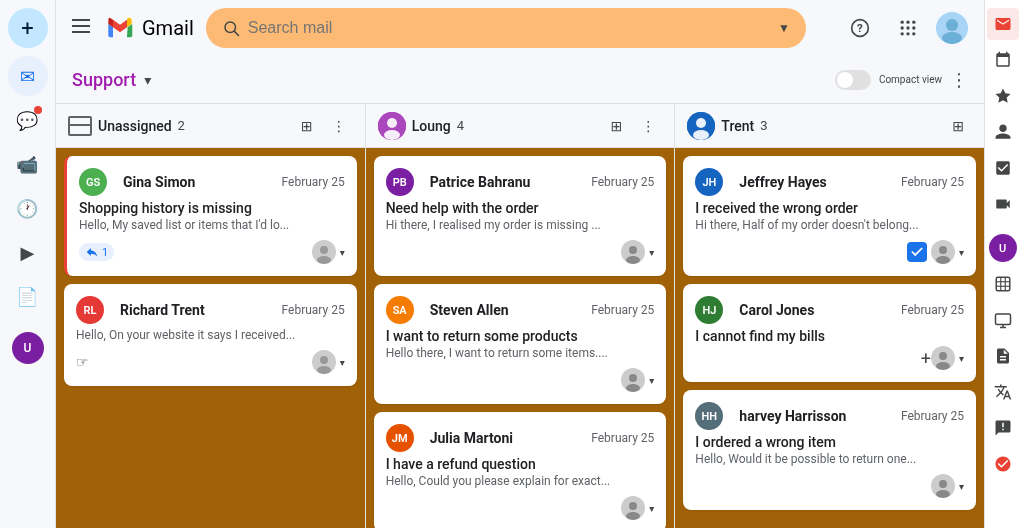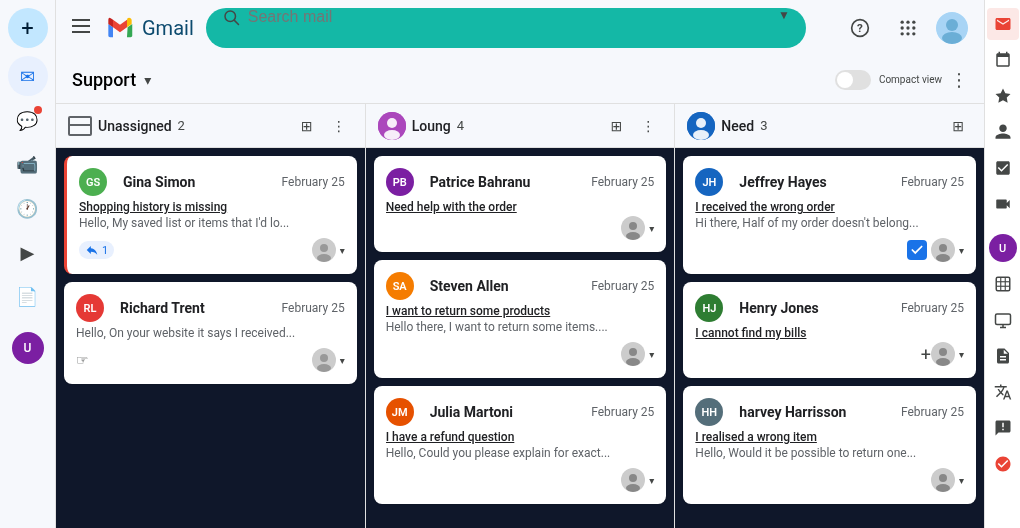--- a/index.html
+++ b/index.html
@@ -70,24 +70,24 @@
       gap: 12px;
       background: #f6f8fc;
       flex-shrink: 0;
     }
     .hamburger { cursor: pointer; font-size: 18px; color: #444746; }
     .gmail-logo { display: flex; align-items: center; gap: 4px; }
     .search-bar {
       flex: 1;
       max-width: 600px;
       height: 40px;
-      background: #14b8a6;
+      background: #fdba74;
       border-radius: 24px;
       display: flex;
-      align-items: flex-start;
+      align-items: center;
       padding: 0 16px;
       gap: 8px;
     }
     .search-bar input {
       border: none; background: transparent; outline: none;
       font-size: 16px; color: #202124; flex: 1;
     }
     .search-chevron { color: #444746; font-size: 12px; cursor: pointer; }
     .header-right { margin-left: auto; display: flex; align-items: center; gap: 8px; }
     .icon-btn {
@@ -106,21 +106,21 @@
       height: 48px;
       display: flex;
       align-items: center;
       padding: 0 16px;
       gap: 8px;
       background: #f6f8fc;
       border-bottom: 1px solid #e0e0e0;
       flex-shrink: 0;
     }
     .support-label {
-      font-size: 18px; font-weight: 500; color: #000000;
+      font-size: 18px; font-weight: 500; color: #a21caf;
     }
     .chevron-down { font-size: 14px; color: #444746; cursor: pointer; }
     .compact-toggle { margin-left: auto; display: flex; align-items: center; gap: 8px; }
     .toggle-switch {
       width: 36px; height: 20px;
       background: #e0e0e0;
       border-radius: 10px;
       position: relative;
       cursor: pointer;
     }
@@ -143,21 +143,21 @@
       overflow: hidden;
     }
 
     
     .column {
       flex: 1;
       border-right: 1px solid #e0e0e0;
       display: flex;
       flex-direction: column;
       overflow: hidden;
-      background: #0f172a;
+      background: #a16207;
     }
     .column:last-child { border-right: none; }
 
     .column-header {
       height: 44px;
       display: flex;
       align-items: center;
       padding: 0 12px;
       gap: 6px;
       background: #f6f8fc;
@@ -180,21 +180,21 @@
       cursor: pointer;
       box-shadow: 0 1px 2px rgba(0,0,0,0.1);
       position: relative;
     }
     .email-card.active-border { border-left: 3px solid #ea4335; }
 
     .card-header { display: flex; align-items: center; gap: 16px; margin-bottom: 4px; }
     .sender-avatar { width: 28px; height: 28px; border-radius: 50%; display: flex; align-items: center; justify-content: center; font-size: 11px; font-weight: 600; color: white; flex-shrink: 0; }
     .sender-name { font-size: 14px; font-weight: 700; color: #202124; flex: 1; }
     .email-date { font-size: 12px; color: #5f6368; }
-    .email-subject { font-size: 12px; font-weight: 500; color: #202124; margin-bottom: 2px; white-space: nowrap; overflow: hidden; text-overflow: ellipsis; text-decoration: underline; }
+    .email-subject { font-size: 14px; font-weight: 500; color: #202124; margin-bottom: 2px; white-space: nowrap; overflow: hidden; text-overflow: ellipsis; }
     .email-preview { font-size: 12px; color: #5f6368; white-space: nowrap; overflow: hidden; text-overflow: ellipsis; margin-bottom: 8px; }
     .card-footer { display: flex; align-items: center; justify-content: space-between; }
     .reply-badge {
       display: flex; align-items: center; gap: 3px;
       background: #e8f0fe; border-radius: 12px; padding: 2px 6px;
       font-size: 11px; color: #1a73e8;
     }
     .assignee-area { display: flex; align-items: center; gap: 4px; margin-left: auto; }
     .assignee-chevron { font-size: 10px; color: #444746; }
     .add-btn { font-size: 18px; color: #444746; cursor: pointer; }
@@ -242,21 +242,21 @@
         </svg>
     </div>
     <div class="gmail-logo">
       <svg width="36" height="28" viewBox="0 0 48 48">
         <path fill="#4285F4" d="M6 40h6V22.8L4 17v20c0 1.7 1.3 3 3 3z"></path>
         <path fill="#34A853" d="M36 40h6c1.7 0 3-1.3 3-3V17l-8 5.8z"></path>
         <path fill="#FBBC05" d="M36 10v12.8l8-5.8V11c0-3.7-4.2-5.8-7.1-3.6z"></path>
         <path fill="#EA4335" d="M12 22.8V10l12 8.6 12-8.6v12.8L24 31.4z"></path>
         <path fill="#C5221F" d="M4 11v6l8 5.8V10L8.1 7.4C5.2 5.2 4 7.3 4 11z"></path>
       </svg>
-      <span style="font-size:20px;color:#0c4a6e;">Gmail</span>
+      <span style="font-size:20px;color:#000000;">Gmail</span>
     </div>
     <div class="search-bar">
       <svg width="18" height="18" viewBox="0 0 24 24" fill="none">
           <circle cx="11" cy="11" r="7" stroke="#444746" stroke-width="2"></circle>
           <line x1="16.5" y1="16.5" x2="22" y2="22" stroke="#444746" stroke-width="2" stroke-linecap="round"></line>
         </svg>
       <input type="text" placeholder="Search mail" style="">
       <span class="search-chevron">▼</span>
     </div>
     <div class="header-right">
@@ -383,20 +383,21 @@
       </div>
       <div class="column-body">
 
         <div class="email-card">
           <div class="card-header">
             <div class="sender-avatar" style="background:#7b1fa2;">PB</div>
             <span class="sender-name">Patrice Bahranu</span>
             <span class="email-date">February 25</span>
           </div>
           <div class="email-subject">Need help with the order</div>
+          <div class="email-preview">Hi there, I realised my order is missing ...</div>
           <div class="card-footer">
             <div style="flex:1;"></div>
             <div class="assignee-area">
               <div style="width:24px;height:24px;border-radius:50%;background:#ccc;overflow:hidden;">
                 <svg width="24" height="24" viewBox="0 0 24 24">
                     <circle cx="12" cy="10" r="4" fill="#888"></circle>
                     <ellipse cx="12" cy="20" rx="7" ry="4" fill="#888"></ellipse>
                   </svg>
               </div>
               <span class="assignee-chevron">▾</span>
@@ -452,21 +453,21 @@
 
     <div class="column">
       <div class="column-header">
         <div class="col-avatar" style="background:#1565c0;width:28px;height:28px;">
           <svg width="28" height="28" viewBox="0 0 28 28">
               <circle cx="14" cy="14" r="14" fill="#1565c0"></circle>
               <circle cx="14" cy="11" r="5" fill="white" opacity="0.9"></circle>
               <ellipse cx="14" cy="23" rx="8" ry="5" fill="white" opacity="0.9"></ellipse>
             </svg>
         </div>
-        <span class="col-title">Need</span>
+        <span class="col-title">Trent</span>
         <span class="col-count">3</span>
         <div class="col-actions">
           <div class="col-action-btn">⊞</div>
         </div>
       </div>
       <div class="column-body">
 
         <div class="email-card">
           <div class="card-header">
             <div class="sender-avatar" style="background:#1565c0;">JH</div>
@@ -490,21 +491,21 @@
                   </svg>
               </div>
               <span class="assignee-chevron">▾</span>
             </div>
           </div>
         </div>
 
         <div class="email-card">
           <div class="card-header">
             <div class="sender-avatar" style="background:#2e7d32;">HJ</div>
-            <span class="sender-name">Henry Jones</span>
+            <span class="sender-name">Carol Jones</span>
             <span class="email-date">February 25</span>
           </div>
           <div class="email-subject">I cannot find my bills</div>
           <div class="card-footer">
             <div style="flex:1;"></div>
             <span class="add-btn">+</span>
             <div class="assignee-area">
               <div style="width:24px;height:24px;border-radius:50%;background:#ccc;overflow:hidden;">
                 <svg width="24" height="24" viewBox="0 0 24 24">
                     <circle cx="12" cy="10" r="4" fill="#888"></circle>
@@ -515,21 +516,21 @@
             </div>
           </div>
         </div>
 
         <div class="email-card">
           <div class="card-header">
             <div class="sender-avatar" style="background:#546e7a;">HH</div>
             <span class="sender-name">harvey Harrisson</span>
             <span class="email-date">February 25</span>
           </div>
-          <div class="email-subject">I realised a wrong item</div>
+          <div class="email-subject">I ordered a wrong item</div>
           <div class="email-preview">Hello, Would it be possible to return one...</div>
           <div class="card-footer">
             <div style="flex:1;"></div>
             <div class="assignee-area">
               <div style="width:24px;height:24px;border-radius:50%;background:#ccc;overflow:hidden;">
                 <svg width="24" height="24" viewBox="0 0 24 24">
                     <circle cx="12" cy="10" r="4" fill="#888"></circle>
                     <ellipse cx="12" cy="20" rx="7" ry="4" fill="#888"></ellipse>
                   </svg>
               </div>

